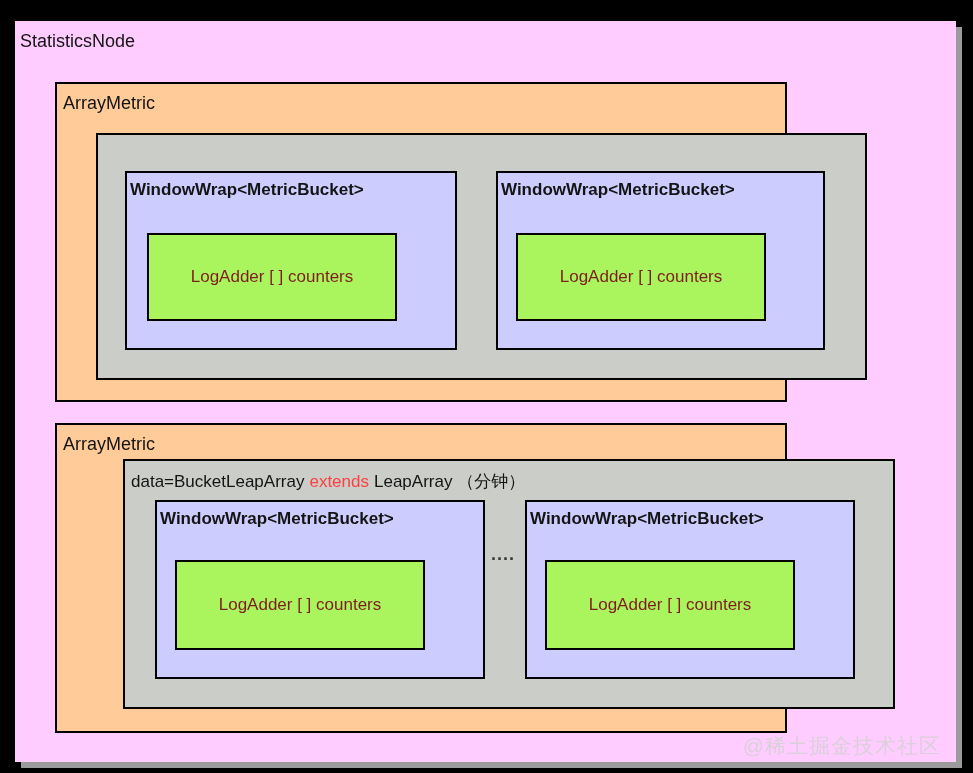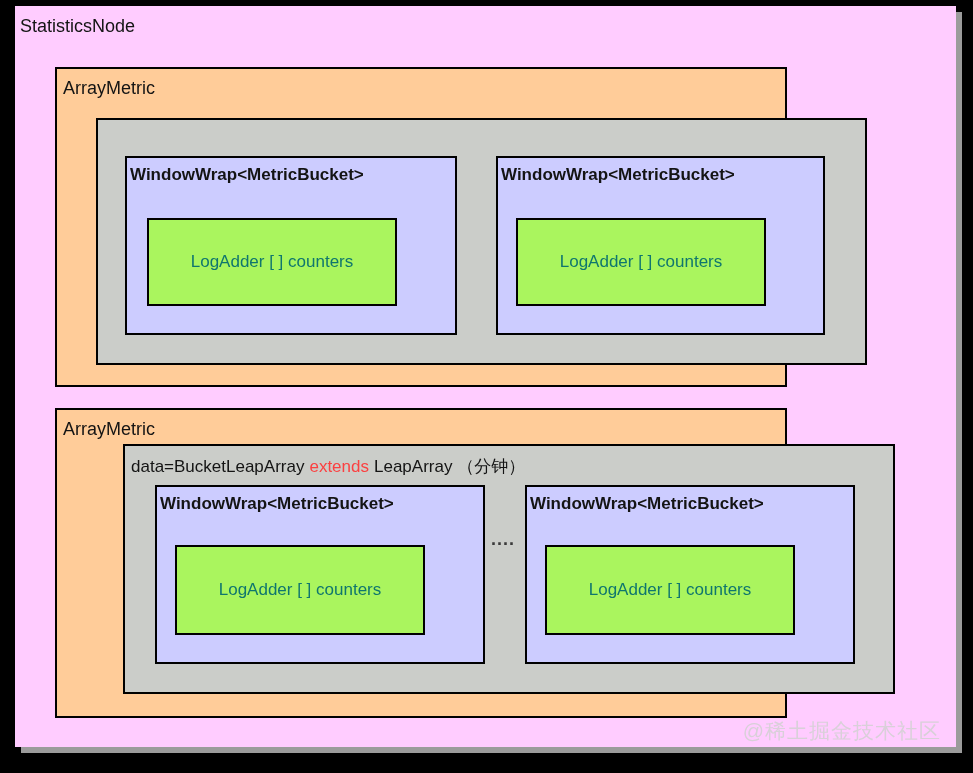--- a/index.html
+++ b/index.html
@@ -9,21 +9,21 @@
     height: 773px;
     background: #000;
     font-family: "Liberation Sans", "DejaVu Sans", sans-serif;
     color: #111;
     overflow: hidden;
   }
   .box { position: absolute; box-sizing: border-box; }
 
   
   .root-box {
-    left: 15px; top: 6px;
+    left: 15px; top: 21px;
     width: 941px; height: 741px;
     background: #ffccff;
     box-shadow: 6px 6px 0 #9b9b9b;
   }
   .root-label {
     position: absolute; left: 5px; top: 10px;
     font-size: 18px; color: #141414;
   }
 
   
@@ -68,21 +68,21 @@
 
   
   .counter-box {
     background: #aaf55e;
     border: 2px solid #000;
     display: flex; align-items: center; justify-content: center;
   }
   .cnt-r0 { left: 20px; top: 60px; width: 250px; height: 88px; }
   .cnt-r0b { left: 18px; top: 60px; width: 250px; height: 88px; }
   .cnt-r1 { left: 18px; top: 58px; width: 250px; height: 90px; }
-  .counter-label { font-size: 17px; color: #0f766e; white-space: nowrap; }
+  .counter-label { font-size: 17px; color: #7f1d1d; white-space: nowrap; }
 
   
   .dots {
     position: absolute; left: 358px; top: 83px; width: 40px;
     text-align: center; font-size: 18px; letter-spacing: 1px;
     color: #3a3a3a; font-weight: bold;
   }
 
   
   .watermark {

